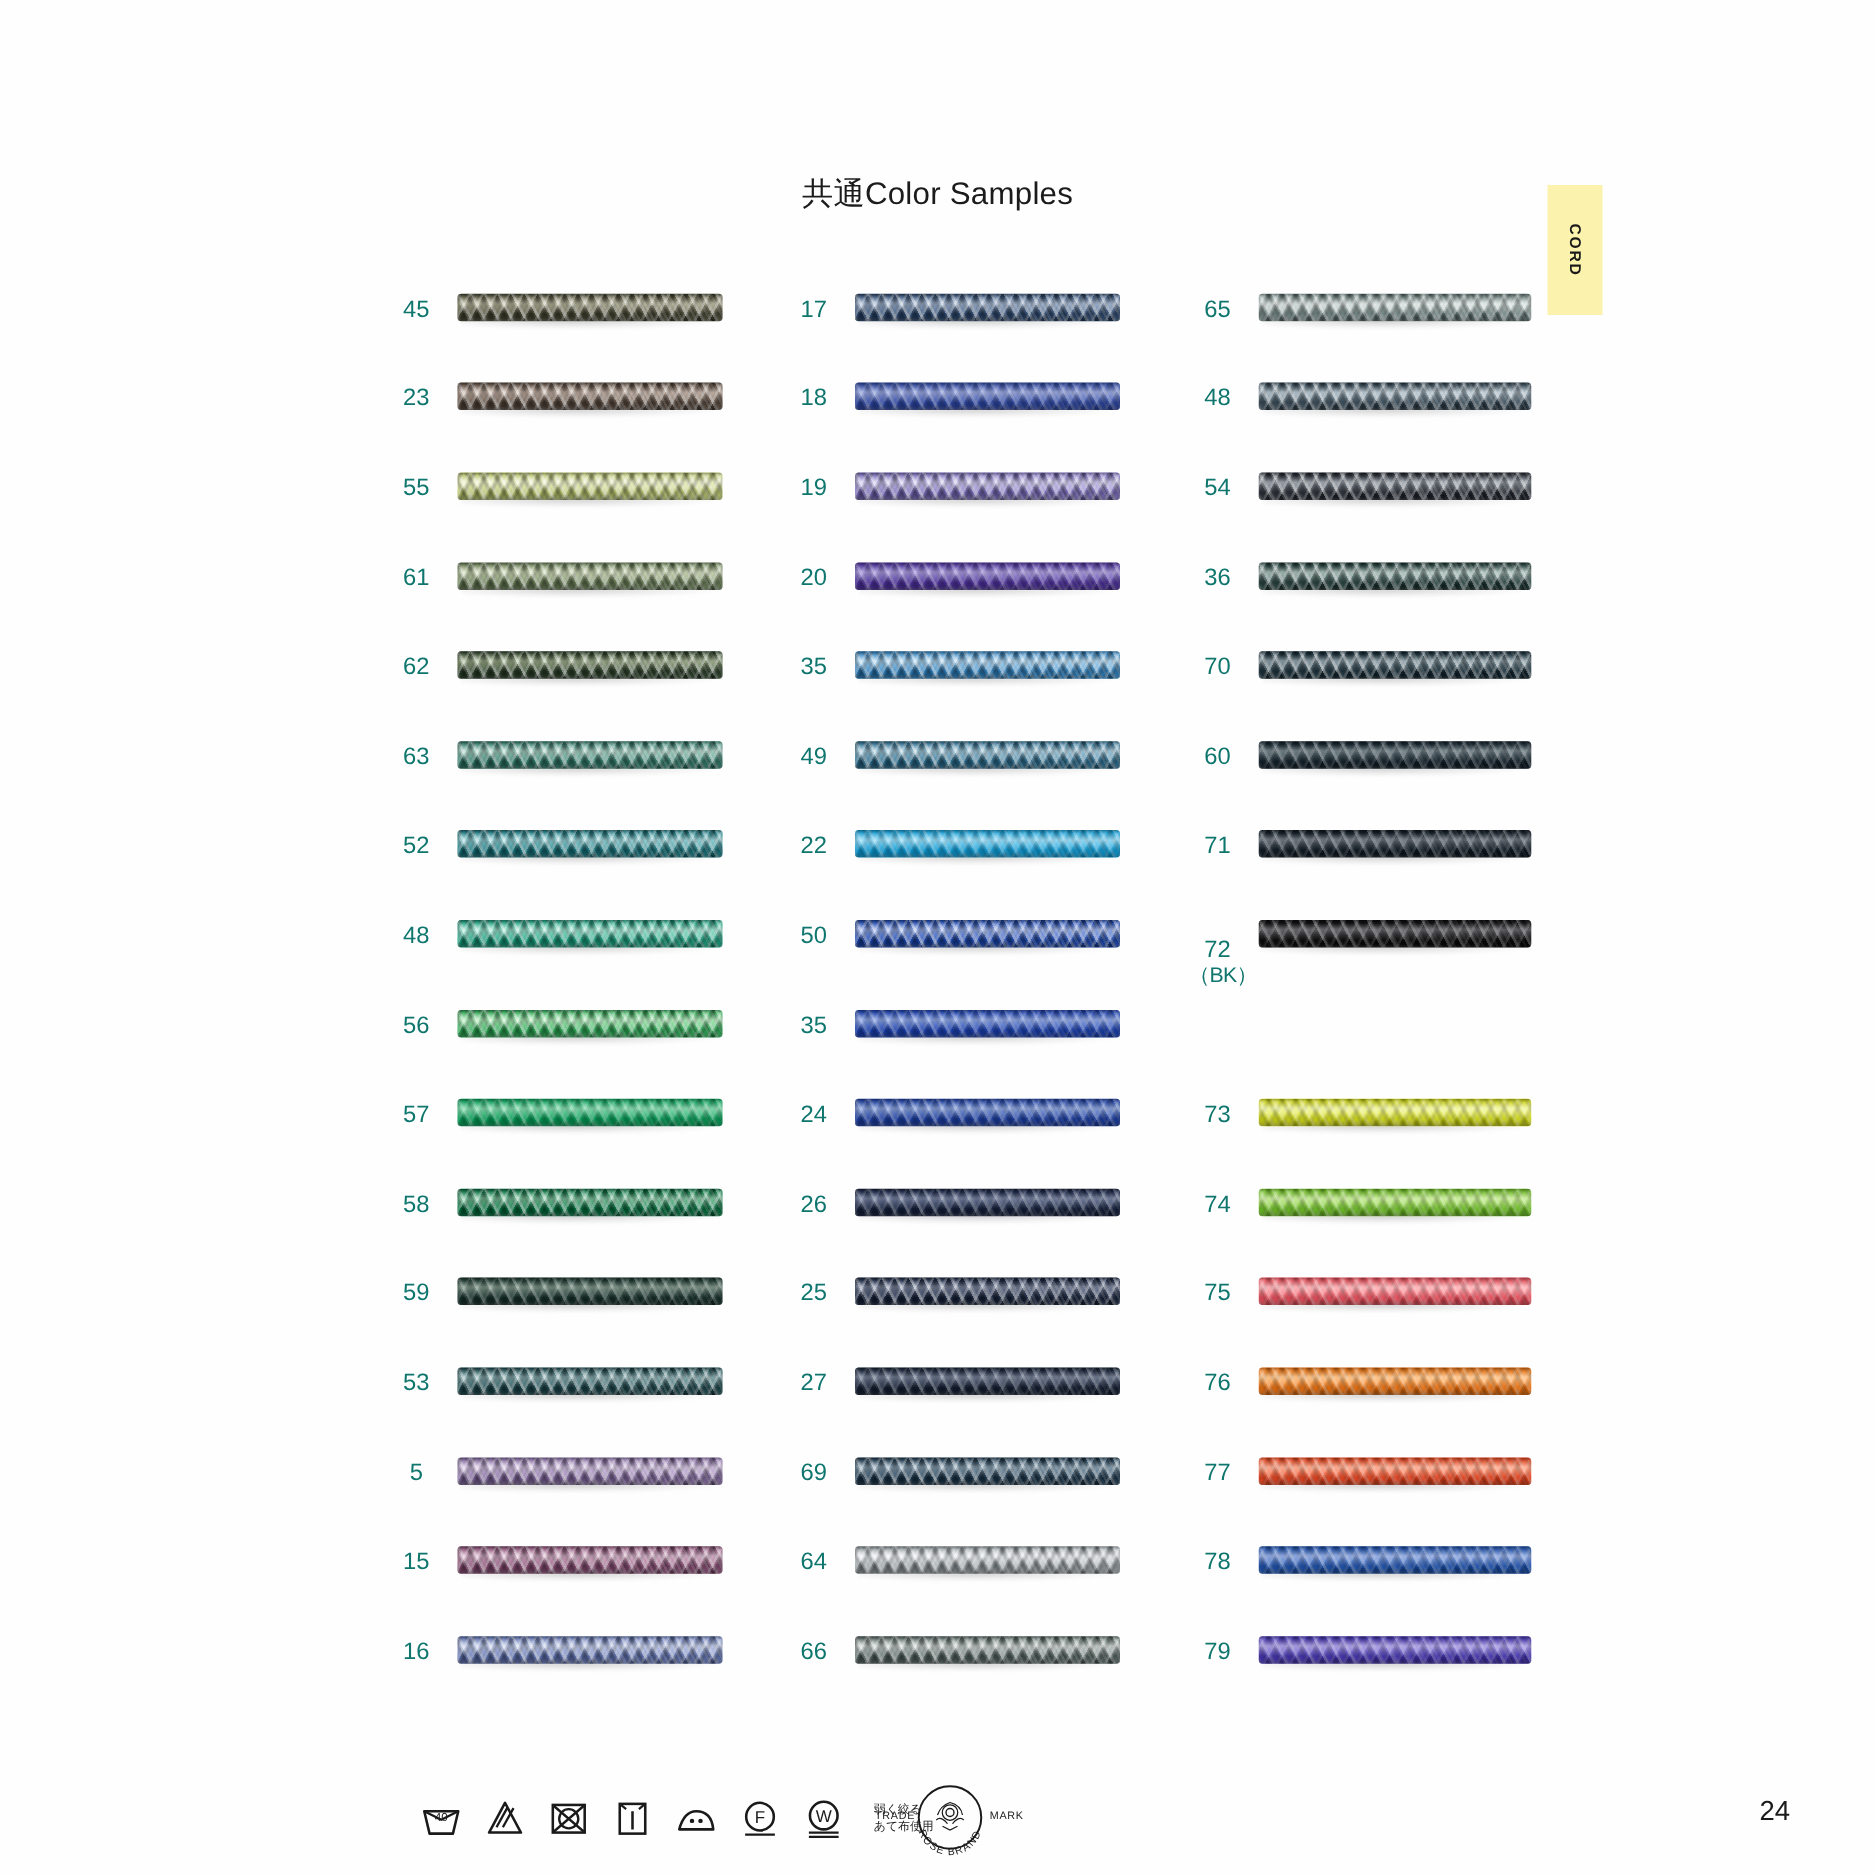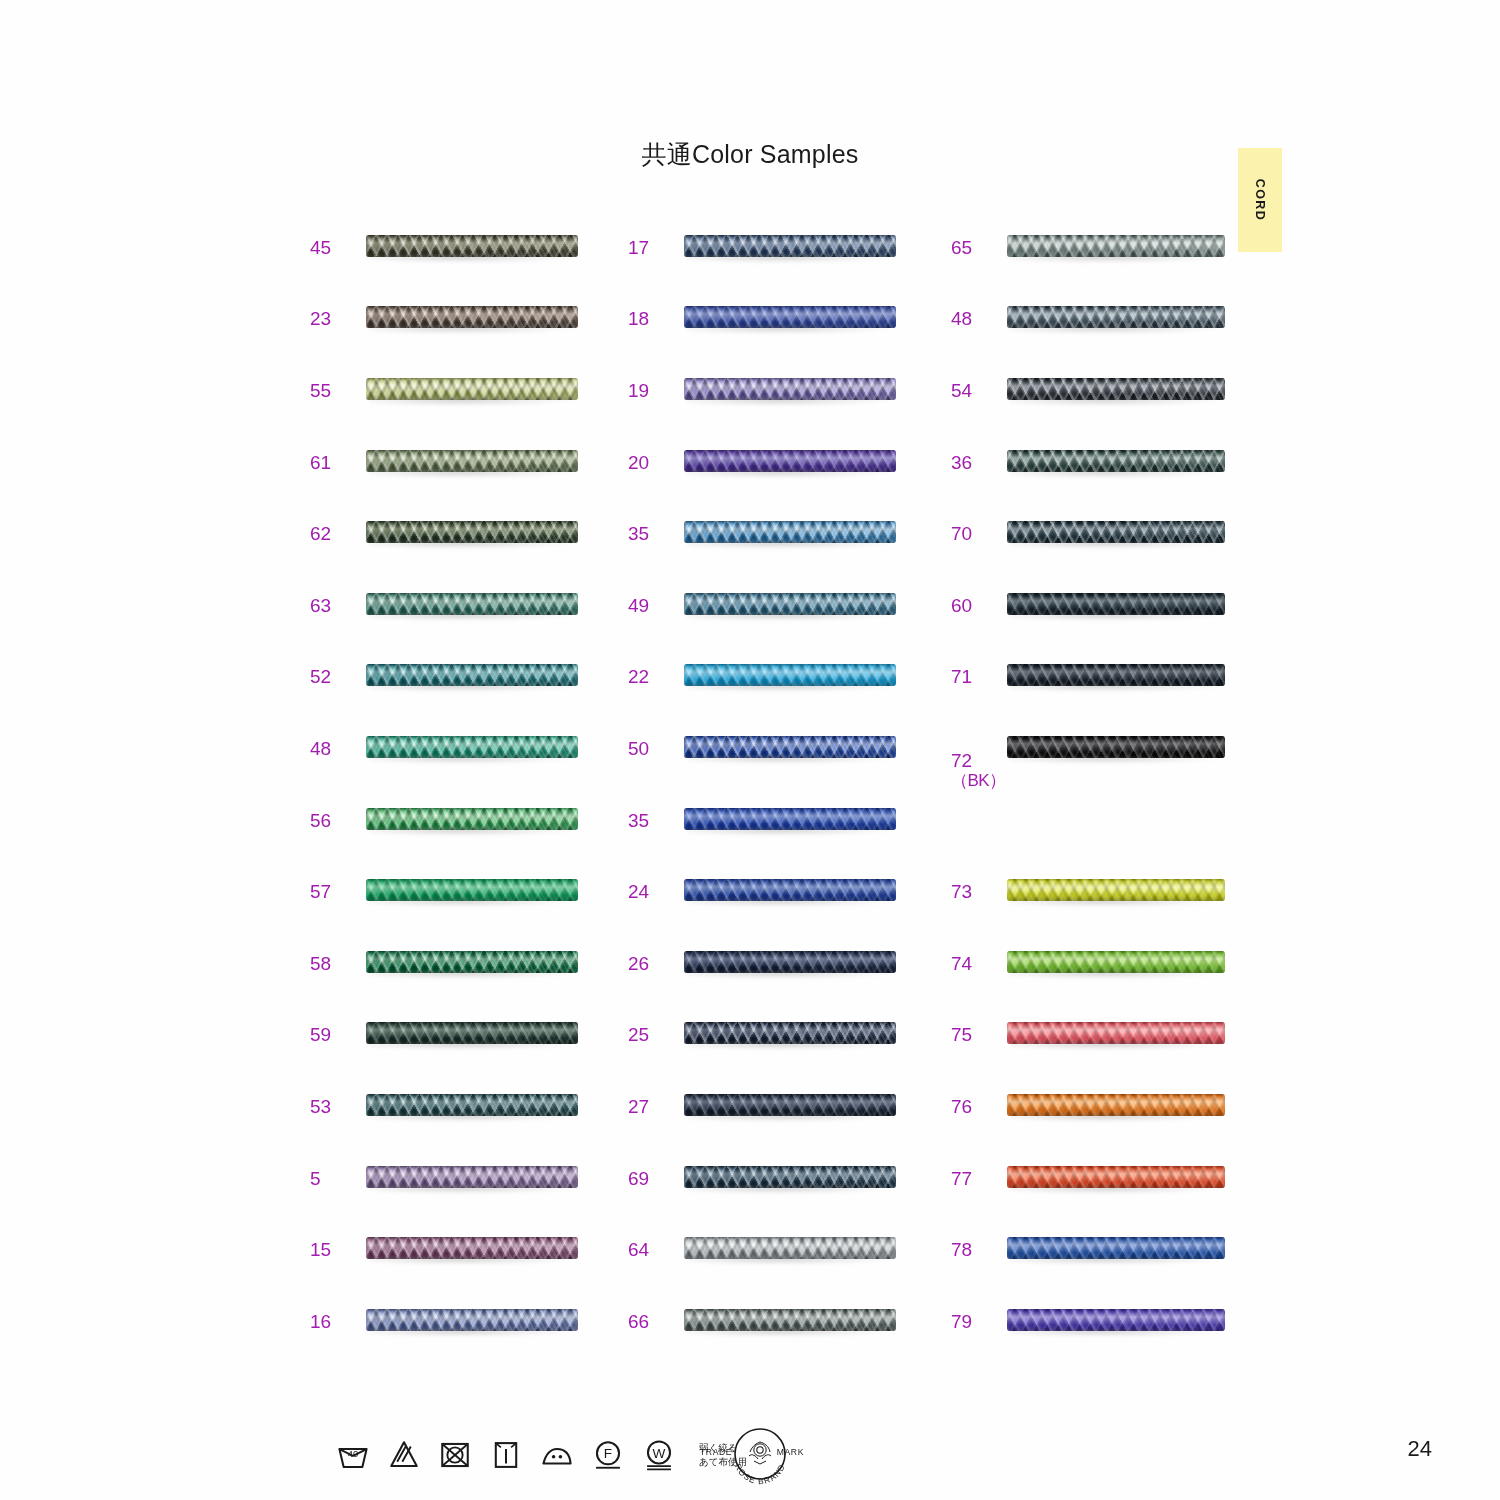--- a/index.html
+++ b/index.html
@@ -56,23 +56,23 @@
     position: relative;
     height: 71.6px;
   }
   .swatch-row.spacer-row { visibility: hidden; }
 
   .swatch-code {
     position: absolute;
     left: 0; top: 50%;
     transform: translateY(-50%);
     width: 46px;
-    text-align: left;
+    text-align: center;
     font-size: 19px;
-    color: #a21caf;
+    color: #0f766e;
     line-height: 1.12;
   }
   .swatch-code .sub {
     display: block;
     font-size: 17px;
     letter-spacing: -0.5px;
   }
   .swatch-code.two-line { top: 46%; margin-top: 24px; }
 
   
@@ -182,21 +182,21 @@
     width: 120px; height: 58px;
   }
   #trademark .tm-word {
     position: absolute;
     font-size: 8.6px;
     letter-spacing: .6px;
     color: #1d1d1d;
     top: 19px;
   }
   #trademark .tm-left  { left: 0px; }
-  #trademark .tm-right { right: 16px; }
+  #trademark .tm-right { right: 1px; }
 
   
   #page-number {
     position: absolute;
     right: 68px; bottom: 38px;
     font-size: 22px;
     color: #1b1b1b;
   }
 </style>
 </head>

